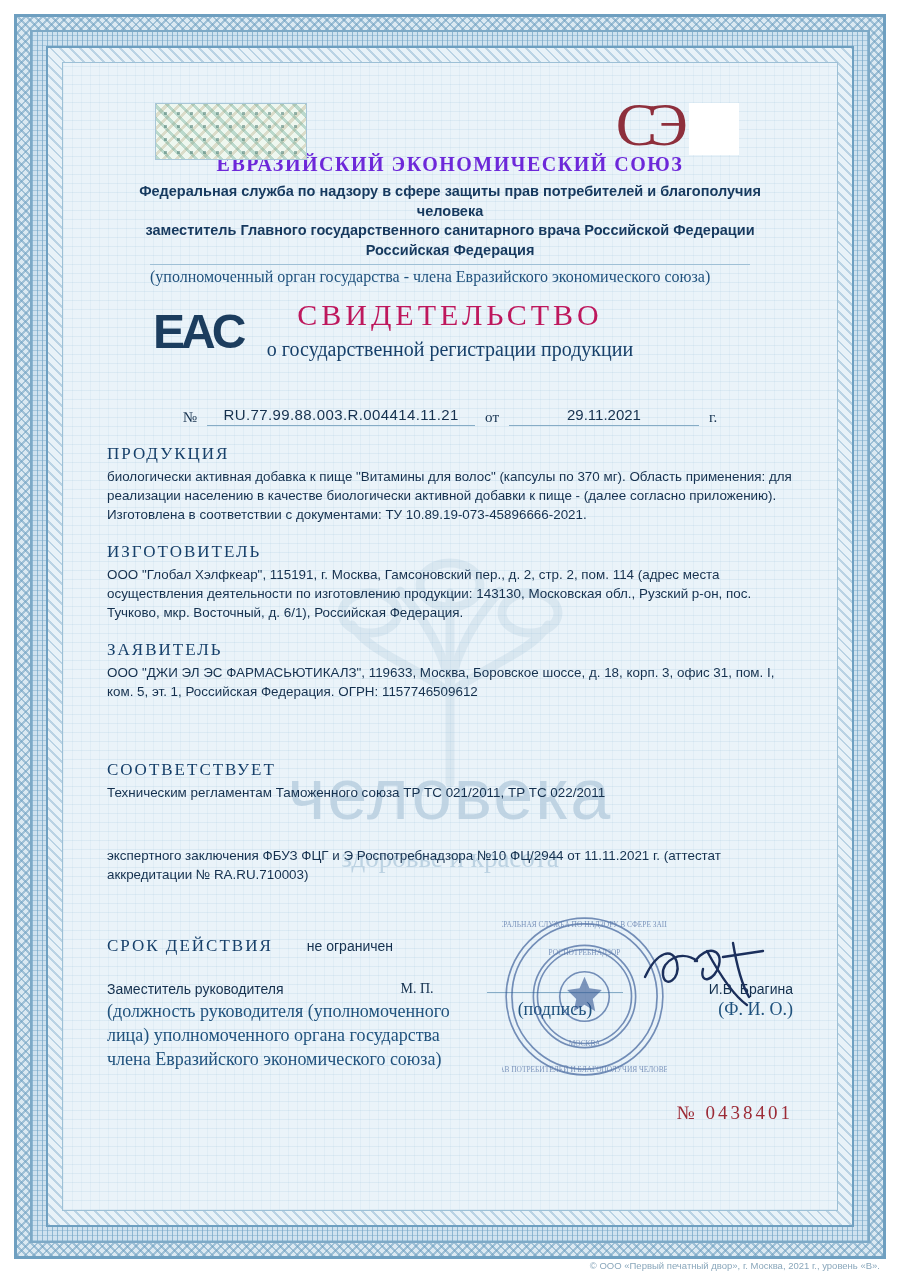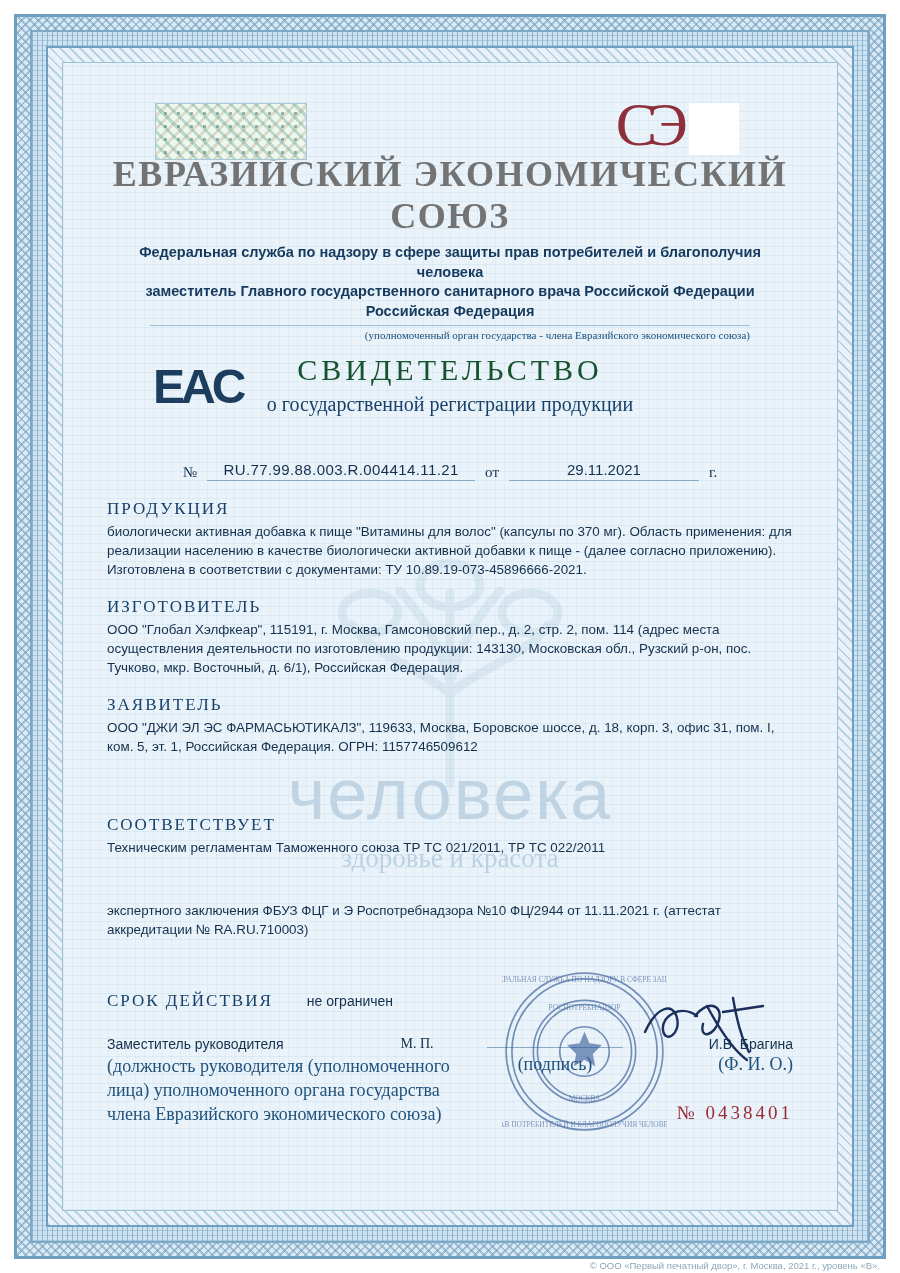--- a/index.html
+++ b/index.html
@@ -146,38 +146,38 @@
     right: 54px;
     top: 40px;
     width: 50px;
     height: 52px;
     background: #ffffff;
   }
 
   h1.title {
     text-align: center;
     font-family: "Liberation Serif", serif;
-    font-size: 36px;
+    font-size: 20px;
     font-weight: bold;
     letter-spacing: 1.5px;
-    color: #737373;
+    color: #6d28d9;
     margin: 10px 0 6px 0;
   }
   .subtitle {
     text-align: center;
     font-family: "Liberation Sans", sans-serif;
     font-size: 14.5px;
     font-weight: bold;
     color: #16395e;
     line-height: 1.35;
   }
   .org-note {
-    text-align: right;
-    font-family: "Liberation Serif", serif;
-    font-size: 11px;
+    text-align: left;
+    font-family: "Liberation Serif", serif;
+    font-size: 16px;
     color: #20527d;
     margin-top: 4px;
     border-top: 1px solid #9fc0d6;
     padding-top: 3px;
     width: 600px;
     margin-left: auto;
     margin-right: auto;
   }
 
   .eac-row {
@@ -193,21 +193,21 @@
     font-size: 48px;
     font-weight: bold;
     color: #1c3d5e;
     letter-spacing: -4px;
   }
   .cert-word {
     text-align: center;
     font-family: "Liberation Serif", serif;
     font-size: 30px;
     letter-spacing: 4px;
-    color: #14532d;
+    color: #be185d;
     margin-top: 2px;
   }
   .cert-sub {
     text-align: center;
     font-family: "Liberation Serif", serif;
     font-size: 20px;
     color: #17406a;
     margin-top: 6px;
   }
 

